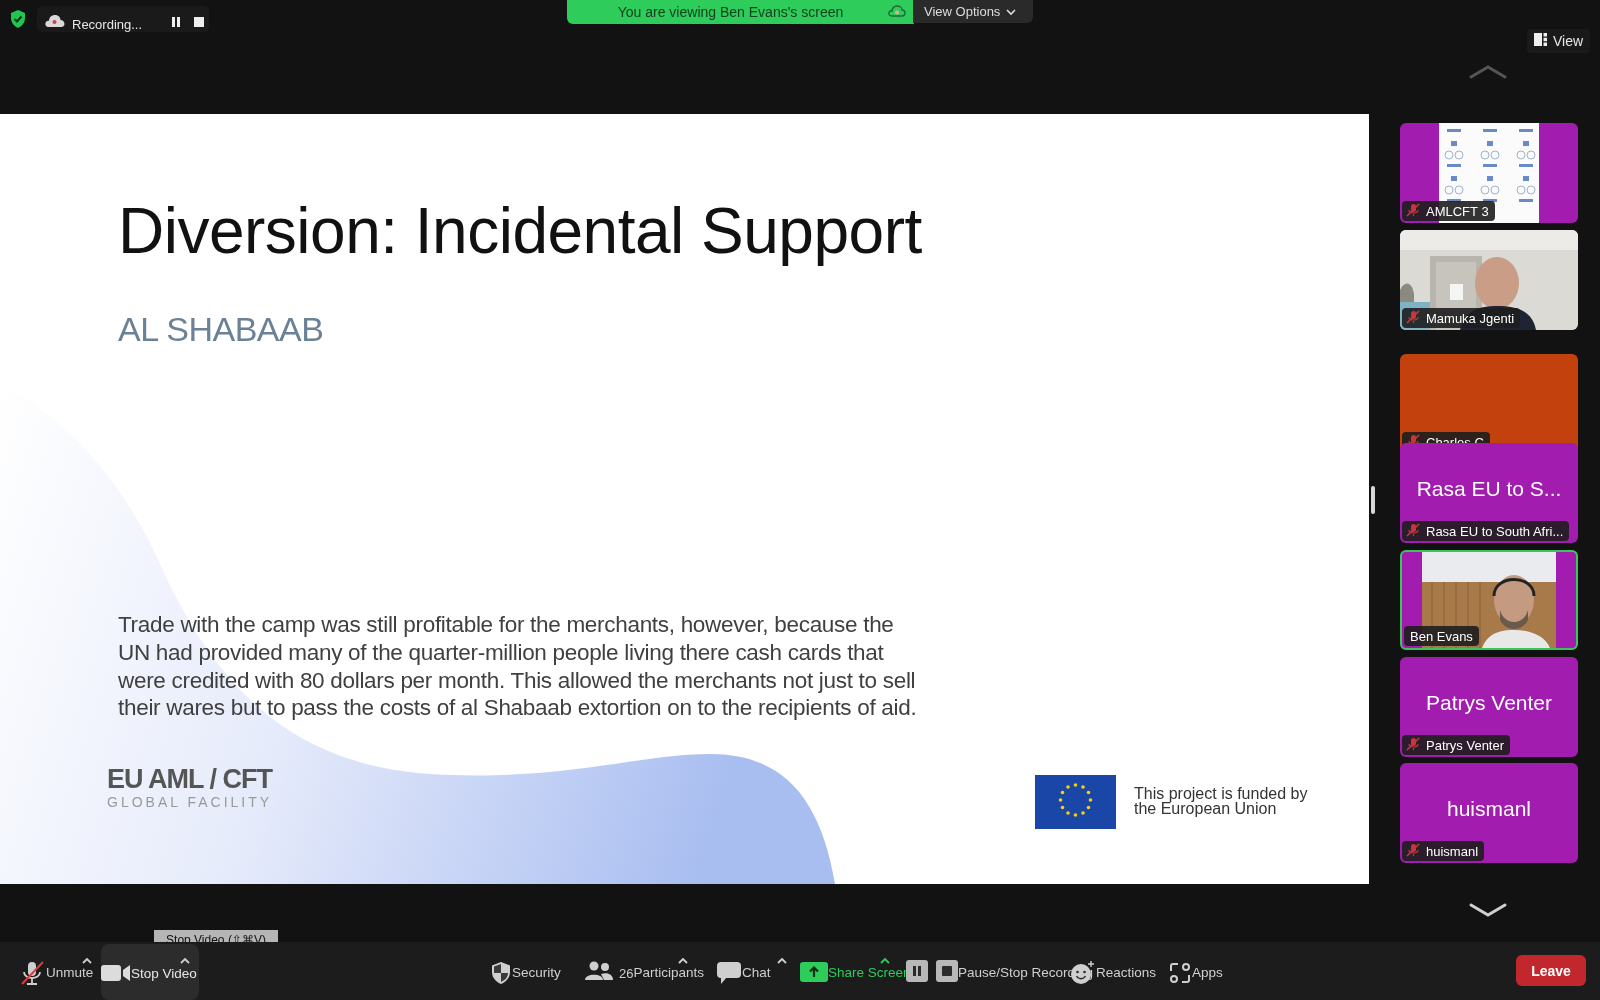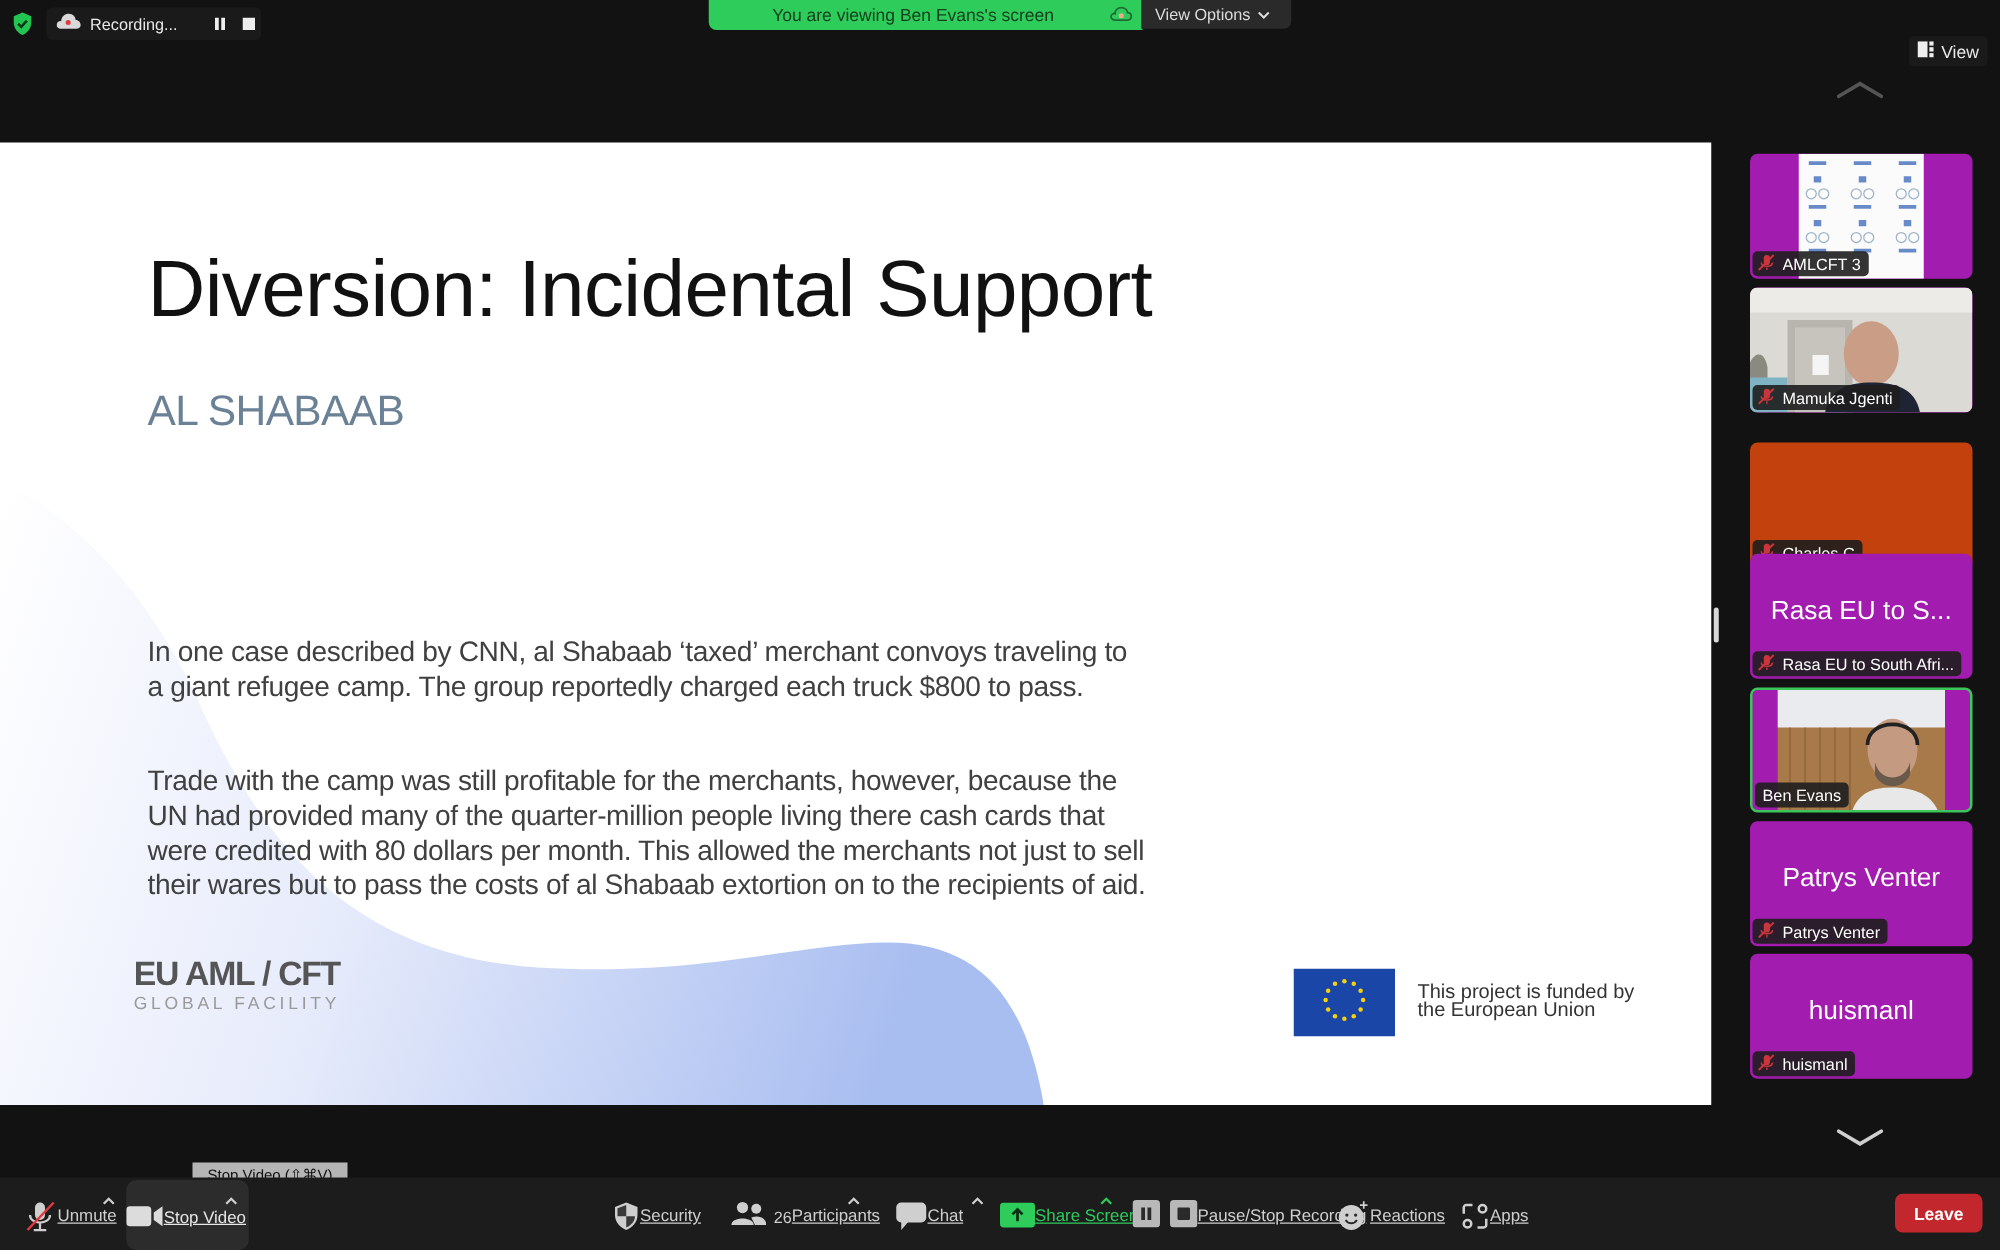--- a/index.html
+++ b/index.html
@@ -1,21 +1,21 @@
 <!DOCTYPE html>
 <html><head>
 <meta charset="utf-8">
 <style>
   * { box-sizing: border-box; margin: 0; padding: 0; }
   html, body { width: 1600px; height: 1000px; overflow: hidden; background: #121212; font-family: "Liberation Sans", sans-serif; color: #fff; }
   .abs { position: absolute; }
 
   
   #shield { left: 8px; top: 9px; width: 20px; height: 20px; }
-  #rec-pill { left: 37px; top: 6px; width: 172px; height: 26px; background: #1a1a1a; border-radius: 5px; display: flex; align-items: center; padding-left: 8px; }
+  #rec-pill { left: 37px; top: 6px; width: 172px; height: 26px; background: #1a1a1a; border-radius: 5px; display: flex; align-items: flex-end; padding-left: 8px; }
   #rec-pill .label { font-size: 13px; color: #e8e8e8; margin-left: 7px; width: 96px; }
   .mini-btn { width: 20px; height: 20px; display: flex; align-items: center; justify-content: center; cursor: pointer; }
   #viewing { left: 567px; top: 0; width: 347px; height: 24px; background: #2ecc5a; border-radius: 0 0 0 6px; color: #14401f; font-size: 14px; display: flex; align-items: center; justify-content: center; padding-right: 20px; }
   #viewing .cloud { position: absolute; right: 8px; top: 4px; }
   #view-options { left: 913px; top: 0; width: 120px; height: 23px; background: #2a2a2a; border-radius: 0 0 6px 0; color: #dcdcdc; font-size: 13px; display: flex; align-items: center; padding-left: 11px; gap: 6px; }
   #view-btn { left: 1527px; top: 7px; width: 63px; height: 24px; background: #1a1a1a; border-radius: 4px; display: flex; align-items: center; justify-content: center; gap: 6px; font-size: 14px; color: #e8e8e8; margin-top: 22px; }
 
   
   #slide { left: 0; top: 114px; width: 1369px; height: 770px; background: #fff; overflow: hidden; }
   #slide .wave { position: absolute; left: 0; top: 0; }
@@ -43,21 +43,21 @@
   .tile .name-tag span.txt { overflow: hidden; text-overflow: ellipsis; }
   .video { position: absolute; top: 0; bottom: 0; }
 
   
   #tooltip { left: 154px; top: 930px; width: 124px; height: 20px; background: #b5b5b5; color: #111; font-size: 12px; display: flex; align-items: center; justify-content: center; }
 
   
   #toolbar { left: 0; top: 942px; width: 1600px; height: 58px; background: #1c1c1c; }
   .tb-btn { position: absolute; top: 0; height: 58px; display: flex; align-items: center; justify-content: flex-start; cursor: pointer; }
   .tb-btn .icon { height: 30px; display: flex; align-items: center; justify-content: center; margin-top: 4px; }
-  .tb-btn .lbl { font-size: 13.5px; color: #cfcfcf; margin-top: 3px; white-space: nowrap; text-decoration: underline; }
+  .tb-btn .lbl { font-size: 13.5px; color: #cfcfcf; margin-top: 3px; white-space: nowrap; }
   .tb-btn.hl { background: #2c2c2c; border-radius: 8px; height: 56px; top: 2px; }
   .caret { position: absolute; top: 12px; width: 14px; height: 14px; cursor: pointer; }
   #leave { left: 1516px; top: 955px; width: 70px; height: 31px; background: #c1272d; border-radius: 6px; font-size: 14px; font-weight: bold; color: #fff; display: flex; align-items: center; justify-content: center; }
 </style>
 </head>
 <body>
 
 <div id="shield" class="abs">
   <svg width="20" height="20" viewBox="0 0 20 20">
       <path d="M10 1 L17 4 V9 C17 14 13.5 17.5 10 19 C6.5 17.5 3 14 3 9 V4 Z" fill="#23c552"></path>
@@ -124,21 +124,20 @@
         <stop offset="0" stop-color="#ffffff"></stop>
         <stop offset="0.45" stop-color="#e6ebfb"></stop>
         <stop offset="1" stop-color="#a8bdf0"></stop>
       </linearGradient>
     </defs>
     <path d="M0 270 C60 300 120 360 160 450 C210 560 280 650 430 660 C560 668 640 640 710 640 C780 640 820 680 835 770 L0 770 Z" fill="url(#wg)"></path>
   </svg>
 
   <div id="slide-title" class="abs">Diversion: Incidental Support</div>
   <div id="slide-subtitle" class="abs">AL SHABAAB</div>
-  <div id="para-1" class="abs para">In one case described by CNN, al Shabaab ‘taxed’ merchant convoys traveling to a giant refugee camp. The group reportedly charged each truck $800 to pass.</div>
   <div id="para-2" class="abs para">Trade with the camp was still profitable for the merchants, however, because the UN had provided many of the quarter-million people living there cash cards that were credited with 80 dollars per month. This allowed the merchants not just to sell their wares but to pass the costs of al Shabaab extortion on to the recipients of aid.</div>
 
   <div id="logo-main" class="abs">EU AML / CFT</div>
   <div id="logo-sub" class="abs">GLOBAL FACILITY</div>
 
   <div id="eu-flag" class="abs">
     <svg width="81" height="54" viewBox="0 0 81 54">
       <g fill="#f7d20a">
         <circle cx="40.5" cy="10" r="1.8"></circle>
           <circle cx="48" cy="12" r="1.8"></circle>

